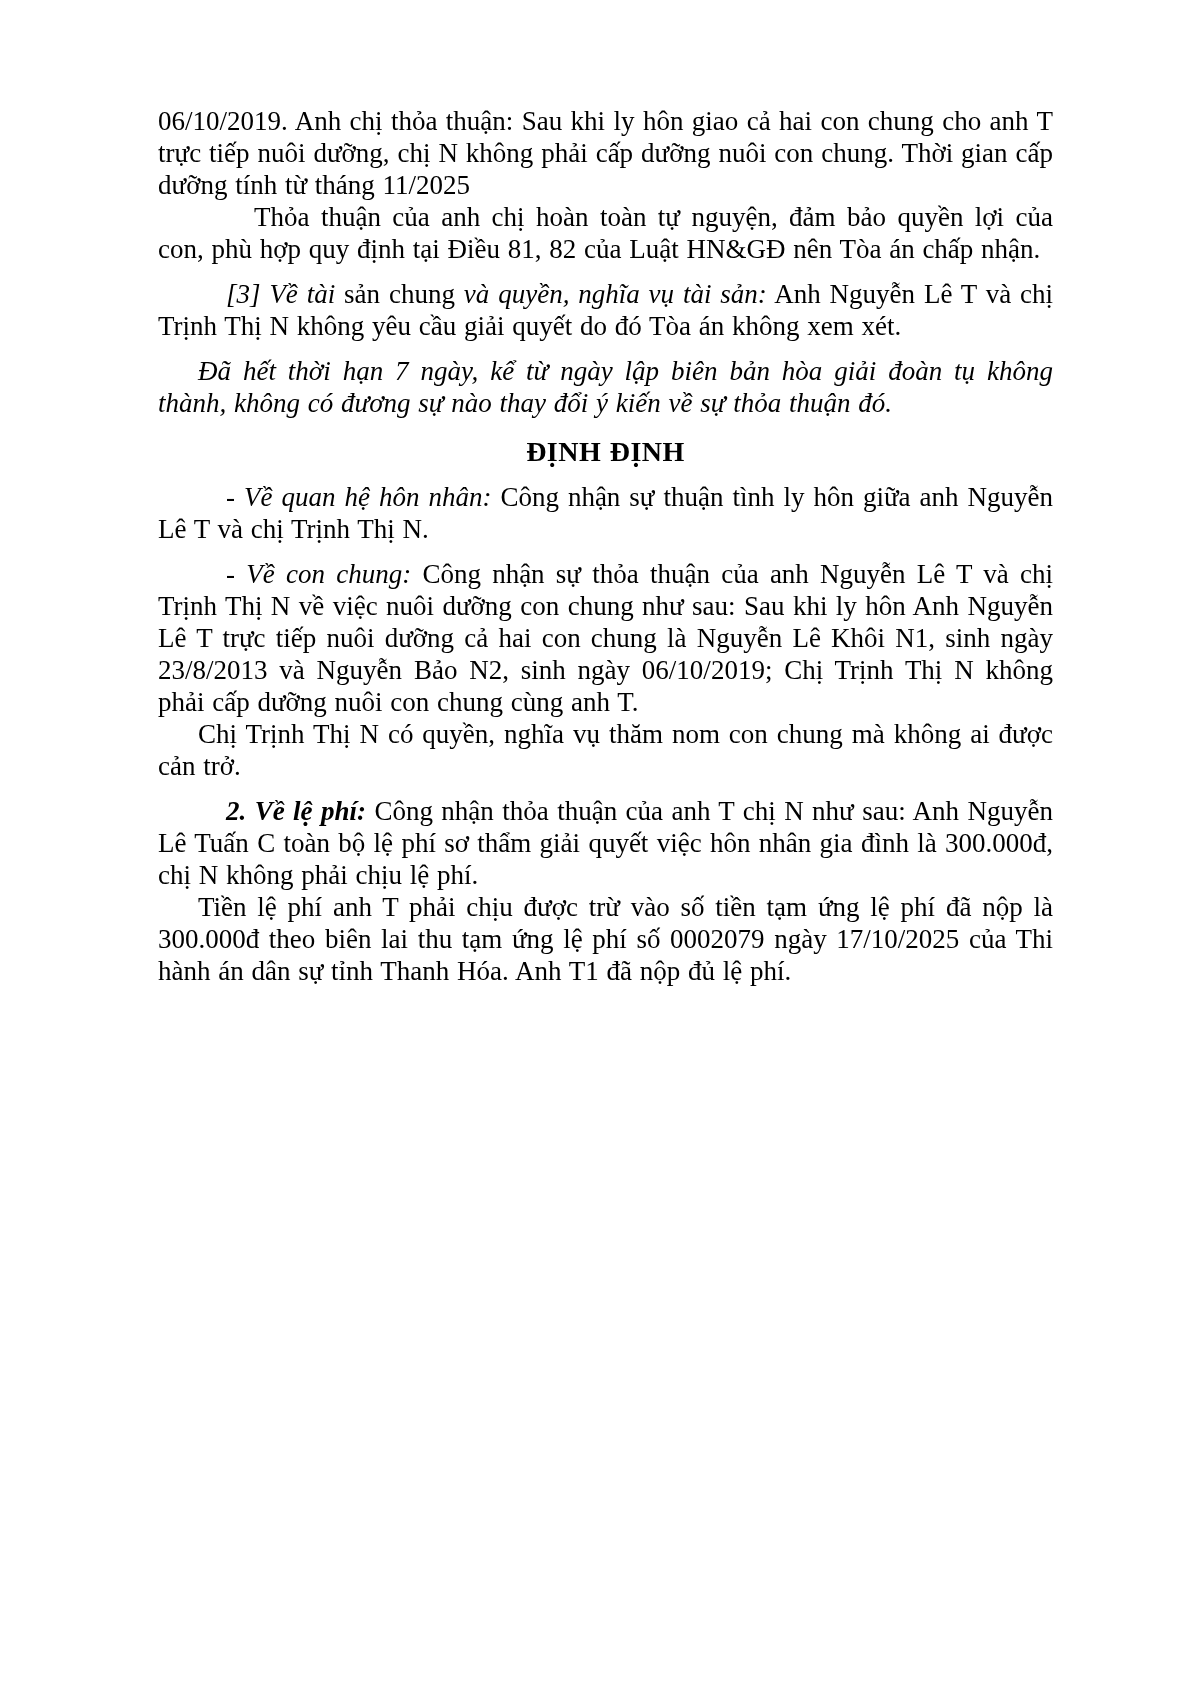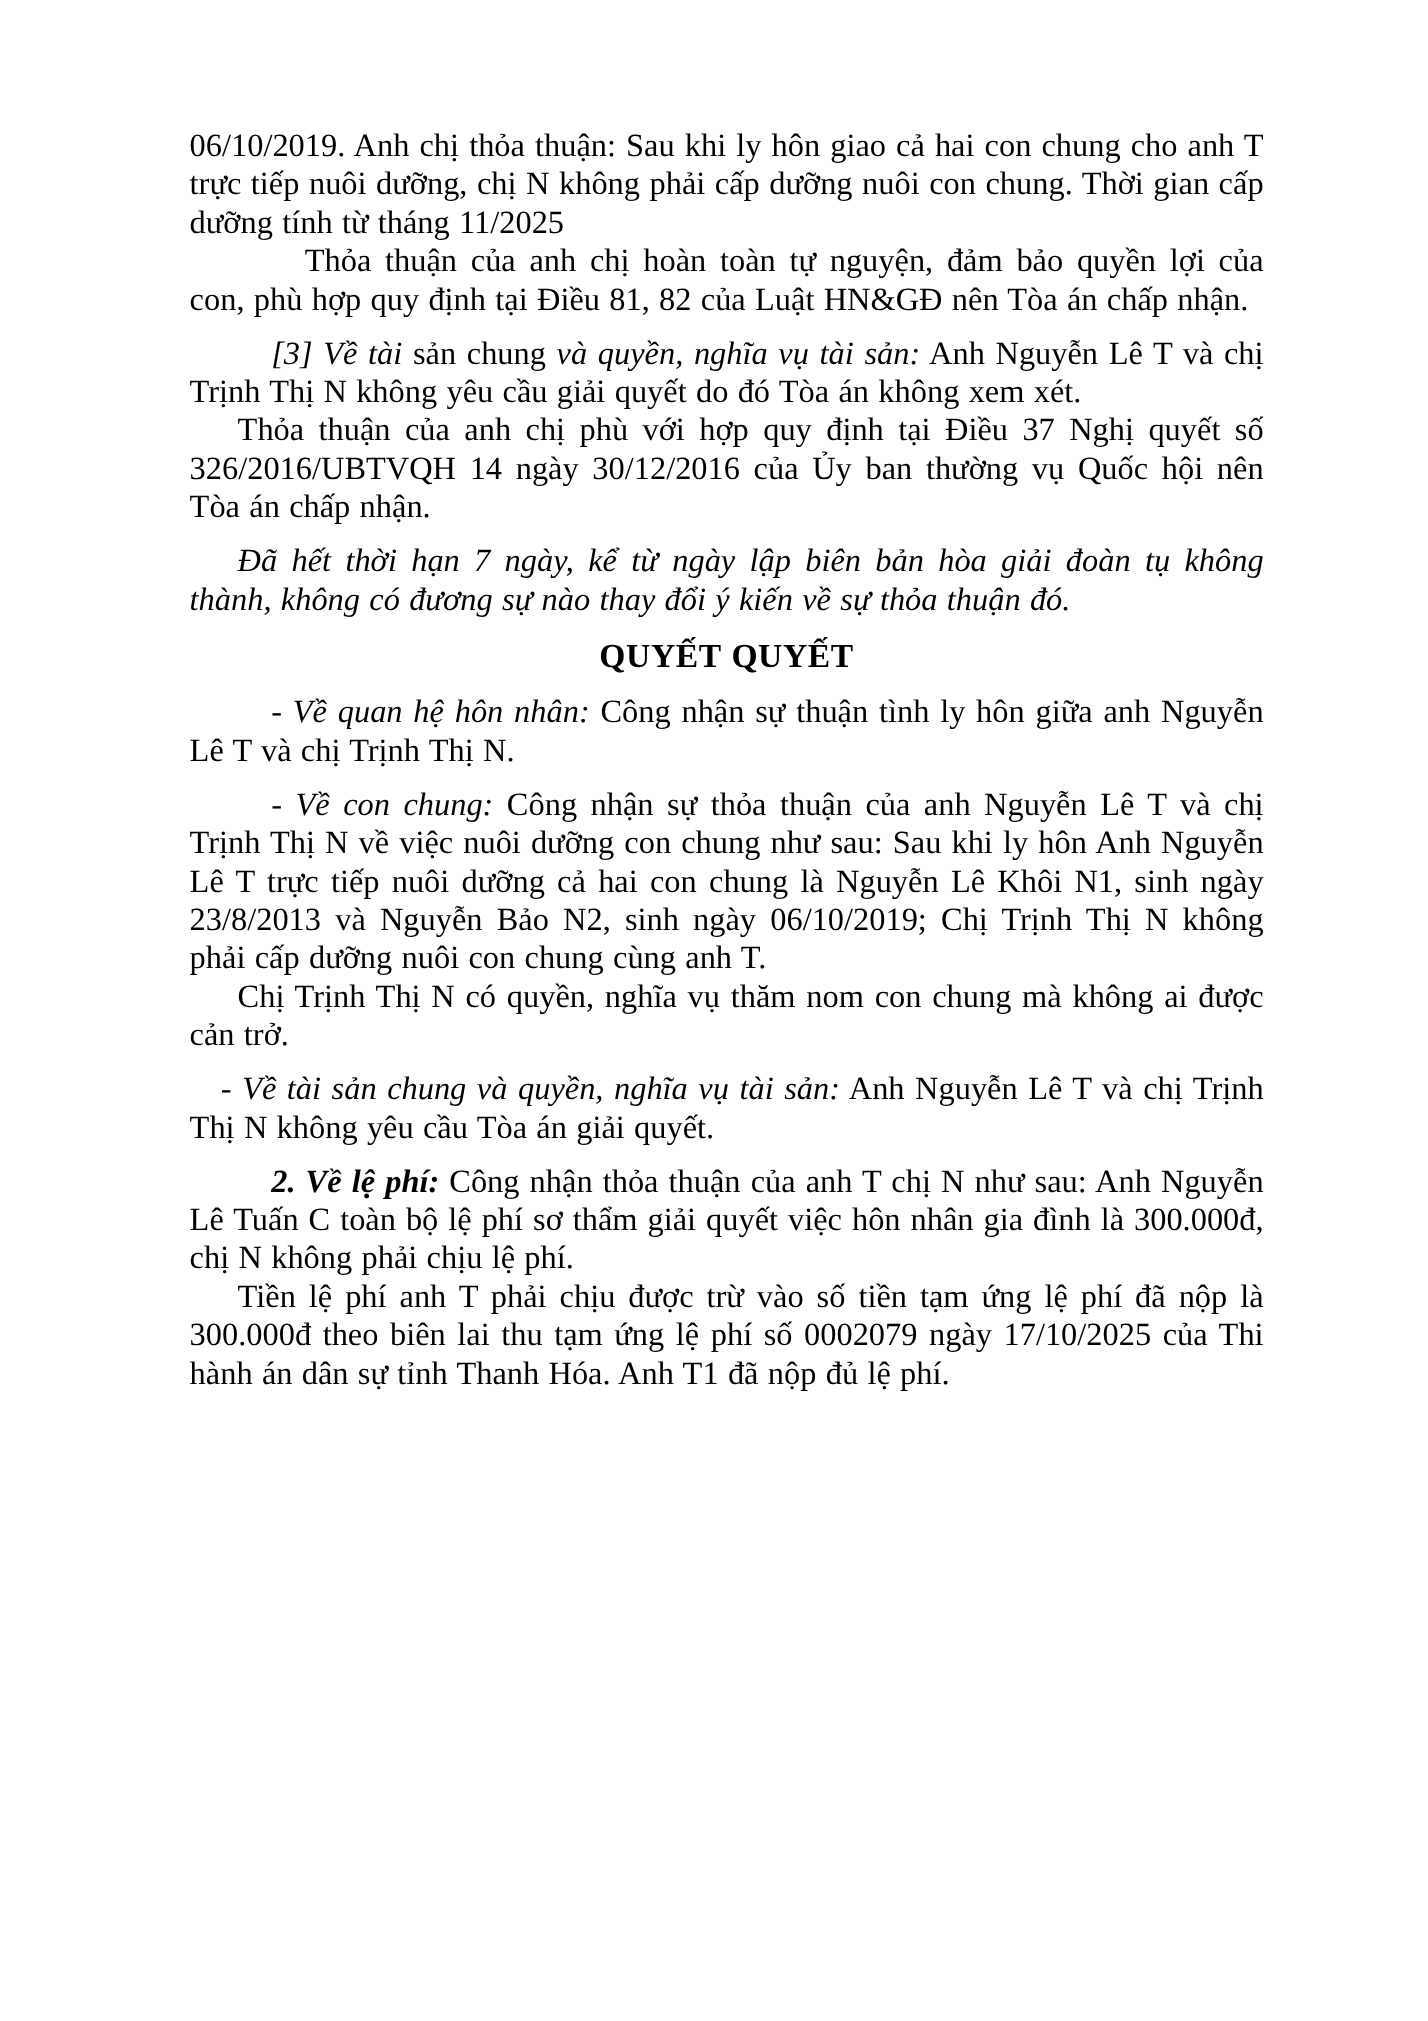--- a/index.html
+++ b/index.html
@@ -58,24 +58,22 @@
   }
 </style>
 </head>
 <body>
 
 <div class="page">
   <div class="doc">
       <p class="ind-0"><span>06/10/2019. Anh chị thỏa thuận: Sau khi ly hôn giao cả hai con chung cho anh T trực tiếp nuôi dưỡng, chị N không phải cấp dưỡng nuôi con chung. Thời gian cấp dưỡng tính từ tháng 11/2025</span></p>
       <p class="ind-l"><span>Thỏa thuận của anh chị hoàn toàn tự nguyện, đảm bảo quyền lợi của con, phù hợp quy định tại Điều 81, 82 của Luật HN&amp;GĐ nên Tòa án chấp  nhận.</span></p>
       <p class="ind-m gap"><span class="i">[3] Về tài</span><span> sản chung </span><span class="i">và quyền, nghĩa vụ tài sản:</span><span> Anh Nguyễn Lê T và chị Trịnh Thị N không yêu cầu giải quyết do đó Tòa án không xem xét.</span></p>
-      <p class="ind-s"><span>Thỏa thuận của anh chị phù với hợp quy định tại Điều 37 Nghị quyết số 326/2016/UBTVQH 14 ngày 30/12/2016 của Ủy ban thường vụ Quốc hội nên Tòa án chấp  nhận.</span></p>
       <p class="ind-s gap"><span class="i">Đã hết  thời hạn 7 ngày, kể từ ngày lập biên bản hòa giải đoàn tụ không thành, không có đương sự nào thay đổi ý kiến về sự thỏa thuận đó.</span></p>
-      <p class="heading ind-0 gap"><span class="b">QUYẾT QUYẾT</span></p>
+      <p class="heading ind-0 gap"><span class="b">ĐỊNH ĐỊNH</span></p>
       <p class="ind-m gap"><span>- </span><span class="i">Về quan hệ hôn nhân:</span><span> Công nhận sự thuận tình ly hôn giữa anh Nguyễn Lê T và chị Trịnh Thị N.</span></p>
       <p class="ind-m gap"><span>- </span><span class="i">Về con chung:</span><span> Công nhận sự thỏa thuận của anh Nguyễn Lê T và chị Trịnh Thị N về việc nuôi dưỡng con chung như sau: Sau khi ly hôn Anh Nguyễn Lê T trực tiếp nuôi dưỡng cả hai con chung là Nguyễn Lê Khôi N1, sinh ngày 23/8/2013 và Nguyễn Bảo N2, sinh ngày 06/10/2019; Chị Trịnh Thị N không phải cấp dưỡng nuôi con chung cùng anh T.</span></p>
       <p class="ind-s"><span>Chị Trịnh Thị N có quyền, nghĩa vụ thăm nom con chung mà không ai được cản trở.</span></p>
-      <p class="ind-xs gap"><span>- </span><span class="i">Về tài sản chung và quyền, nghĩa vụ tài sản:</span><span> Anh Nguyễn Lê T và chị Trịnh Thị N không yêu cầu Tòa án giải quyết.</span></p>
       <p class="ind-m gap"><span class="i b">2. Về lệ phí:</span><span> Công nhận thỏa thuận của anh T chị N như sau: Anh Nguyễn Lê Tuấn C toàn bộ lệ phí sơ thẩm giải quyết việc hôn nhân gia đình là 300.000đ, chị N không phải chịu lệ phí.</span></p>
       <p class="ind-s"><span>Tiền lệ phí anh T phải  chịu được trừ vào số tiền tạm ứng lệ phí đã nộp là 300.000đ theo biên lai thu tạm ứng lệ phí số 0002079 ngày 17/10/2025 của  Thi hành án dân sự tỉnh Thanh Hóa. Anh T1 đã nộp đủ lệ phí.</span></p>
     </div>
   <div class="pagenum">2</div>
 </div>
 
 </body></html>

